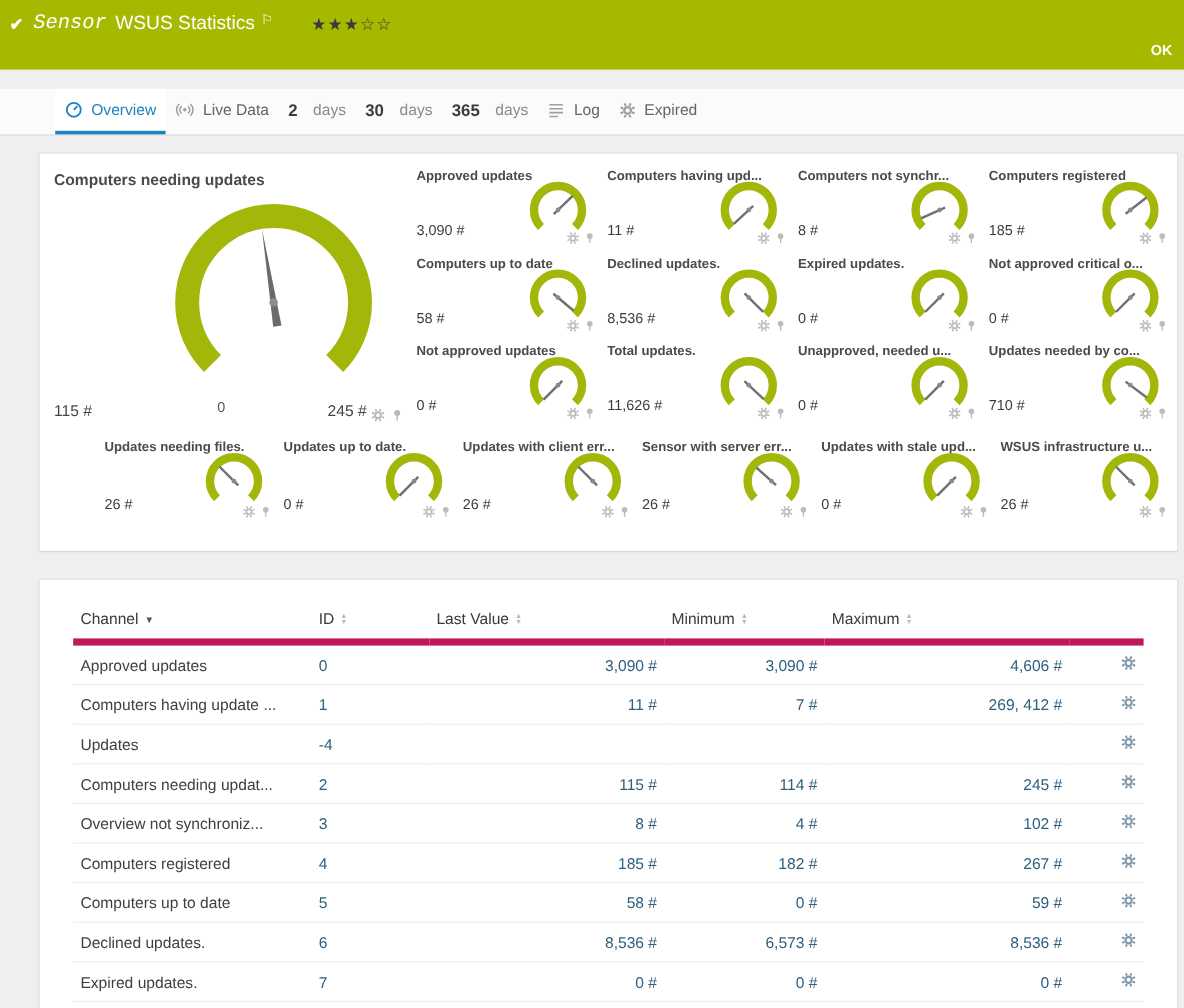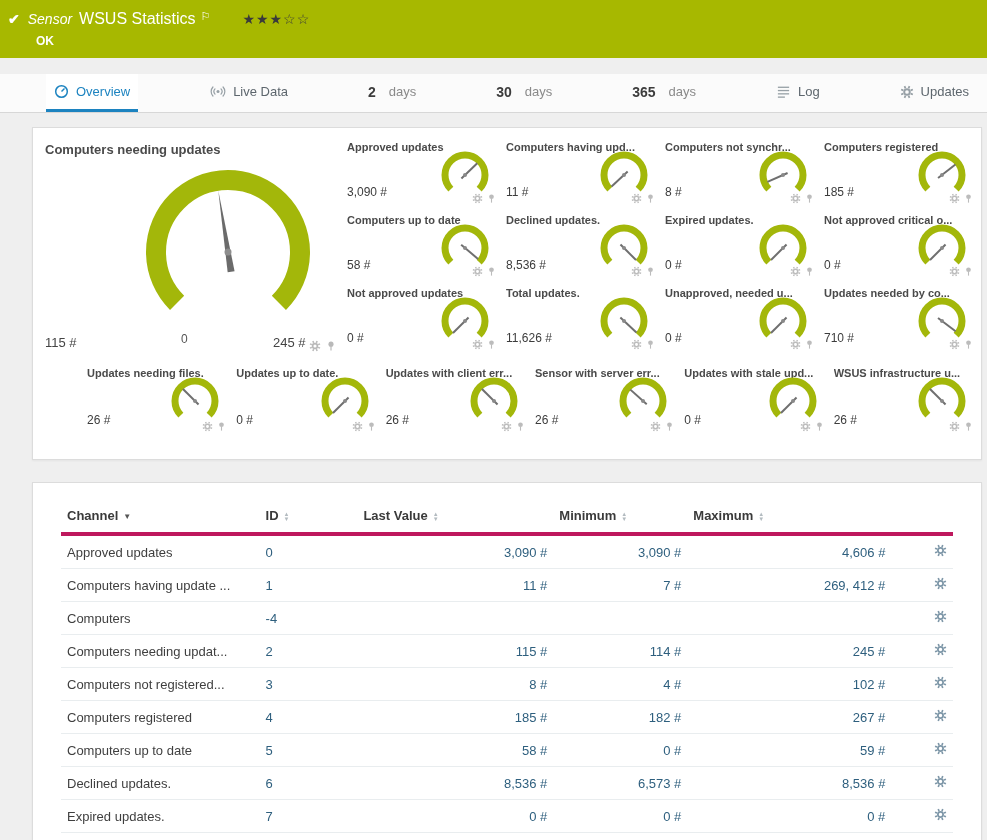--- a/index.html
+++ b/index.html
@@ -4,29 +4,29 @@
 <style>
   html,body{margin:0;padding:0;}
   body{
     width:987px;height:840px;overflow:hidden;background:#efefef;
     font-family:"Liberation Sans", sans-serif;color:#333;
   }
   
   .header{background:#a7b800;height:58px;box-sizing:border-box;padding:10px 10px 0 8px;color:#fff;}
   .h-row1{display:flex;align-items:center;}
   .check{font-size:14px;font-weight:bold;margin-right:8px;}
-  .sensor-word{font-style:italic;font-size:14px;margin-right:7px;}
+  .sensor-word{font-style:italic;font-size:17px;margin-right:7px;font-family:Liberation Mono, monospace;}
   .title{font-size:16px;}
   .flag{font-size:11px;margin-left:5px;align-self:flex-start;cursor:pointer;}
   .stars{margin-left:32px;font-size:14px;color:#3a3a3a;letter-spacing:1px;cursor:pointer;}
-  .status{margin-left:28px;margin-top:6px;font-size:12px;font-weight:bold;}
+  .status{margin-left:28px;margin-top:6px;font-size:12px;font-weight:bold;text-align:right;}
   
   .tabs{
     margin-top:16px;background:#fbfbfb;border-bottom:1px solid #d7d7d7;
-    display:flex;justify-content:space-between;align-items:stretch;
+    display:flex;justify-content:flex-start;align-items:stretch;
     padding:0 10px 0 46px;height:38px;
   }
   .tab{display:flex;align-items:center;gap:7px;padding:0 8px;font-size:13px;color:#5d666d;
        cursor:pointer;border-bottom:3px solid transparent;box-sizing:border-box;}
   .tab svg{display:block;color:#97a0a6;}
   .tab.active{color:#1c83c0;border-bottom-color:#1c83c0;background:#fff;}
   .tab.active svg{color:#1c83c0;}
   .daytab b{color:#3c3c3c;font-size:14px;}
   .daytab .dw{color:#8a8a8a;margin-left:6px;}
   
@@ -48,21 +48,21 @@
   .card{position:relative;box-sizing:border-box;padding:5px 4px 0 6px;overflow:hidden;}
   .card-title{font-size:11px;font-weight:bold;color:#4a4a4a;white-space:nowrap;overflow:hidden;padding-right:2px;}
   .card-value{position:absolute;left:6px;bottom:10px;font-size:12px;color:#3c3c3c;}
   .card-svg{position:absolute;right:8px;top:14px;}
   .card-icons{position:absolute;right:3px;bottom:5px;display:flex;gap:3px;color:#bcbcbc;}
   .ci{cursor:pointer;display:block;}
   .ci svg{display:block;}
   
   .table-panel{margin-top:22px;padding:16px 28px 30px 28px;}
   table{width:100%;border-collapse:collapse;font-size:13px;}
-  th{text-align:left;font-weight:bold;color:#3a3a3a;padding:9px 6px;border-bottom:4px solid #be185d;cursor:pointer;white-space:nowrap;}
+  th{text-align:left;font-weight:normal;color:#3a3a3a;padding:9px 6px;border-bottom:6px solid #be185d;cursor:pointer;white-space:nowrap;}
   td{padding:8px 6px;border-bottom:1px solid #e9edef;}
   .c-ch{width:190px;}
   .c-id{width:95px;margin-left:44px;}
   .c-last{width:200px;}
   .c-min{width:130px;}
   .c-max{width:210px;}
   .c-act{width:55px;text-align:right;}
   td.num{text-align:right;color:#2e5f7e;}
   td.c-id{color:#2e5f7e;}
   td.c-ch{color:#3f3f3f;white-space:nowrap;overflow:hidden;}
@@ -133,21 +133,21 @@
               <line x1="6.2" y1="12.2" x2="5.2" y2="14.7"></line>
               <line x1="3.8" y1="9.8" x2="1.3" y2="10.8"></line>
               <line x1="3.8" y1="6.2" x2="1.3" y2="5.2"></line>
               <line x1="6.2" y1="3.8" x2="5.2" y2="1.3"></line>
               <line x1="9.8" y1="3.8" x2="10.8" y2="1.3"></line>
               <line x1="12.2" y1="6.2" x2="14.7" y2="5.2"></line>
             </g>
           </g>
         </svg>
       </span>
-    <span>Updates</span>
+    <span>Expired</span>
   </div>
 </div>
 
 <div class="main">
 
   <div class="panel gauges-panel">
     <div class="gtop">
       <div class="main-gauge">
         <div class="mg-title">Computers needing updates</div>
         <svg class="mg-svg" width="190" height="162" viewBox="0 0 190 162">
@@ -854,21 +854,21 @@
                       <line x1="3.8" y1="9.8" x2="1.3" y2="10.8"></line>
                       <line x1="3.8" y1="6.2" x2="1.3" y2="5.2"></line>
                       <line x1="6.2" y1="3.8" x2="5.2" y2="1.3"></line>
                       <line x1="9.8" y1="3.8" x2="10.8" y2="1.3"></line>
                       <line x1="12.2" y1="6.2" x2="14.7" y2="5.2"></line>
                     </g>
                   </g>
                 </svg></span></td>
           </tr>
           <tr>
-            <td class="c-ch">Computers</td>
+            <td class="c-ch">Updates</td>
             <td class="c-id">-4</td>
             <td class="c-last num"></td>
             <td class="c-min num"></td>
             <td class="c-max num"></td>
             <td class="c-act"><span class="act-gear"><svg width="13" height="13" viewBox="0 0 16 16">
                   <g stroke="currentColor" fill="none">
                     <circle cx="8" cy="8" r="3.2" stroke-width="2.2"></circle>
                     <g stroke-width="2">
                       <line x1="12.2" y1="9.8" x2="14.7" y2="10.8"></line>
                       <line x1="9.8" y1="12.2" x2="10.8" y2="14.7"></line>
@@ -898,21 +898,21 @@
                       <line x1="3.8" y1="9.8" x2="1.3" y2="10.8"></line>
                       <line x1="3.8" y1="6.2" x2="1.3" y2="5.2"></line>
                       <line x1="6.2" y1="3.8" x2="5.2" y2="1.3"></line>
                       <line x1="9.8" y1="3.8" x2="10.8" y2="1.3"></line>
                       <line x1="12.2" y1="6.2" x2="14.7" y2="5.2"></line>
                     </g>
                   </g>
                 </svg></span></td>
           </tr>
           <tr>
-            <td class="c-ch">Computers not registered...</td>
+            <td class="c-ch">Overview not synchroniz...</td>
             <td class="c-id">3</td>
             <td class="c-last num">8 #</td>
             <td class="c-min num">4 #</td>
             <td class="c-max num">102 #</td>
             <td class="c-act"><span class="act-gear"><svg width="13" height="13" viewBox="0 0 16 16">
                   <g stroke="currentColor" fill="none">
                     <circle cx="8" cy="8" r="3.2" stroke-width="2.2"></circle>
                     <g stroke-width="2">
                       <line x1="12.2" y1="9.8" x2="14.7" y2="10.8"></line>
                       <line x1="9.8" y1="12.2" x2="10.8" y2="14.7"></line>

